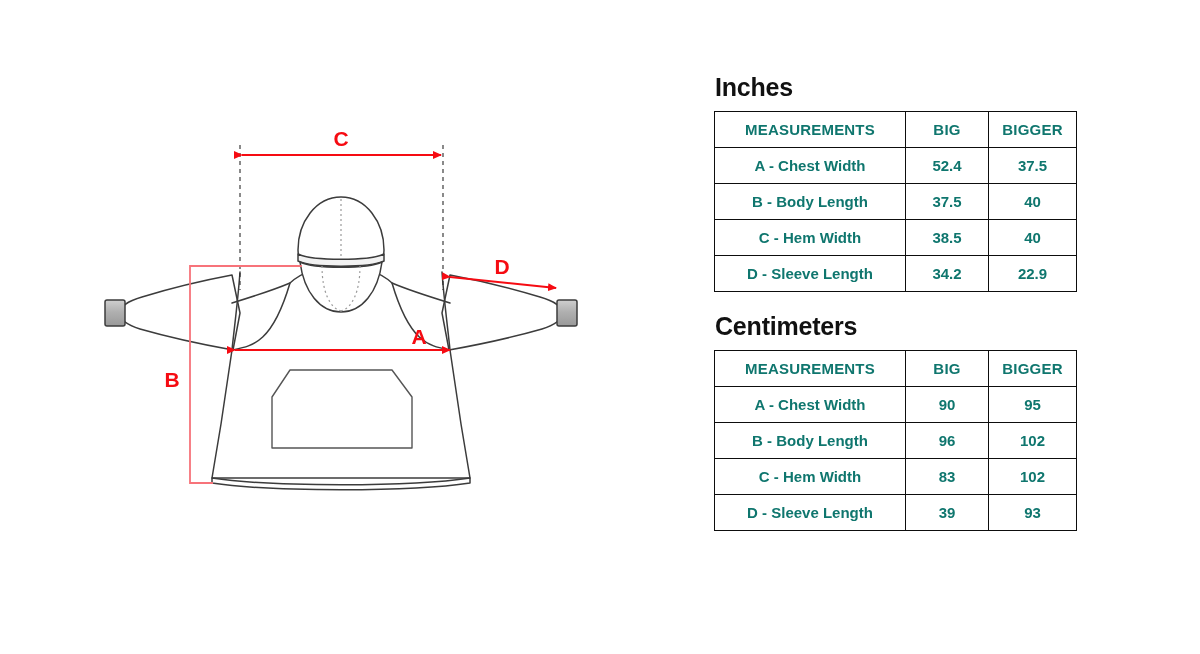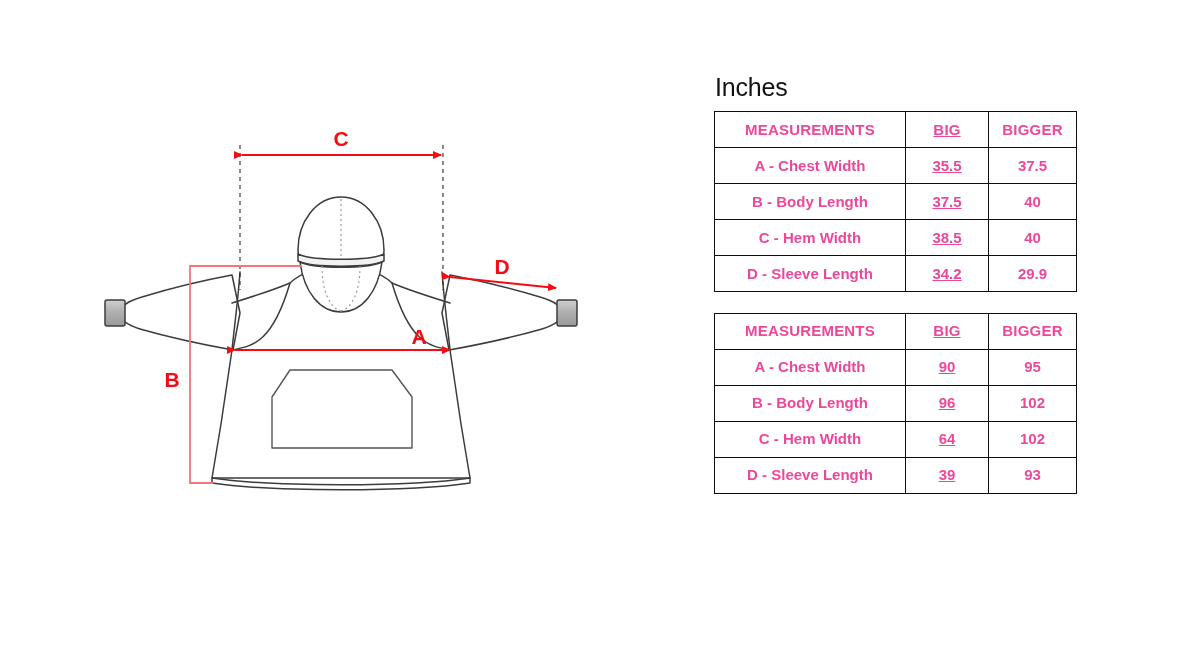--- a/index.html
+++ b/index.html
@@ -44,50 +44,50 @@
     top: 0;
     width: 420px;
     height: 654px;
   }
   .table-block { position: absolute; left: 0; }
   #block-inches { top: 74px; }
   #block-cm { top: 313px; }
 
   .unit-heading {
     font-size: 25px;
-    font-weight: normal;
+    font-weight: bold;
     letter-spacing: -0.2px;
     color: #111111;
     margin: 0 0 11px 1px;
     line-height: 1.05;
   }
 
   table.size-table {
     border-collapse: collapse;
     table-layout: fixed;
     width: 347px;
     background: #ffffff;
   }
   table.size-table td,
   table.size-table th {
     border: 1.6px solid #0d0d0d;
     text-align: center;
     vertical-align: middle;
     font-size: 15px;
     font-weight: bold;
-    color: #ec4899;
+    color: #0f766e;
     height: 35px;
     padding: 0 2px;
     line-height: 1.1;
     white-space: nowrap;
   }
   table.size-table th.col-measure,
   table.size-table td.col-measure { width: 186px; }
   table.size-table th.col-big,
-  table.size-table td.col-big { width: 78px; text-decoration: underline; }
+  table.size-table td.col-big { width: 78px; }
   table.size-table th.col-bigger,
   table.size-table td.col-bigger { width: 83px; }
 
   table.size-table thead th { font-size: 15px; letter-spacing: 0.2px; }
 
   
   .dimlabel {
     font-family: "Liberation Sans", sans-serif;
     font-size: 21px;
     font-weight: bold;
@@ -207,43 +207,44 @@
         <thead>
           <tr>
             <th class="col-measure">MEASUREMENTS</th>
             <th class="col-big">BIG</th>
             <th class="col-bigger">BIGGER</th>
           </tr>
         </thead>
         <tbody>
           <tr>
             <td class="col-measure">A - Chest Width</td>
-            <td class="col-big">35.5</td>
+            <td class="col-big">52.4</td>
             <td class="col-bigger">37.5</td>
           </tr>
           <tr>
             <td class="col-measure">B - Body Length</td>
             <td class="col-big">37.5</td>
             <td class="col-bigger">40</td>
           </tr>
           <tr>
             <td class="col-measure">C - Hem Width</td>
             <td class="col-big">38.5</td>
             <td class="col-bigger">40</td>
           </tr>
           <tr>
             <td class="col-measure">D - Sleeve Length</td>
             <td class="col-big">34.2</td>
-            <td class="col-bigger">29.9</td>
+            <td class="col-bigger">22.9</td>
           </tr>
         </tbody>
       </table>
     </div>
 
     <div class="table-block" id="block-cm">
+      <div class="unit-heading">Centimeters</div>
       <table class="size-table">
         <thead>
           <tr>
             <th class="col-measure">MEASUREMENTS</th>
             <th class="col-big">BIG</th>
             <th class="col-bigger">BIGGER</th>
           </tr>
         </thead>
         <tbody>
           <tr>
@@ -251,21 +252,21 @@
             <td class="col-big">90</td>
             <td class="col-bigger">95</td>
           </tr>
           <tr>
             <td class="col-measure">B - Body Length</td>
             <td class="col-big">96</td>
             <td class="col-bigger">102</td>
           </tr>
           <tr>
             <td class="col-measure">C - Hem Width</td>
-            <td class="col-big">64</td>
+            <td class="col-big">83</td>
             <td class="col-bigger">102</td>
           </tr>
           <tr>
             <td class="col-measure">D - Sleeve Length</td>
             <td class="col-big">39</td>
             <td class="col-bigger">93</td>
           </tr>
         </tbody>
       </table>
     </div>

